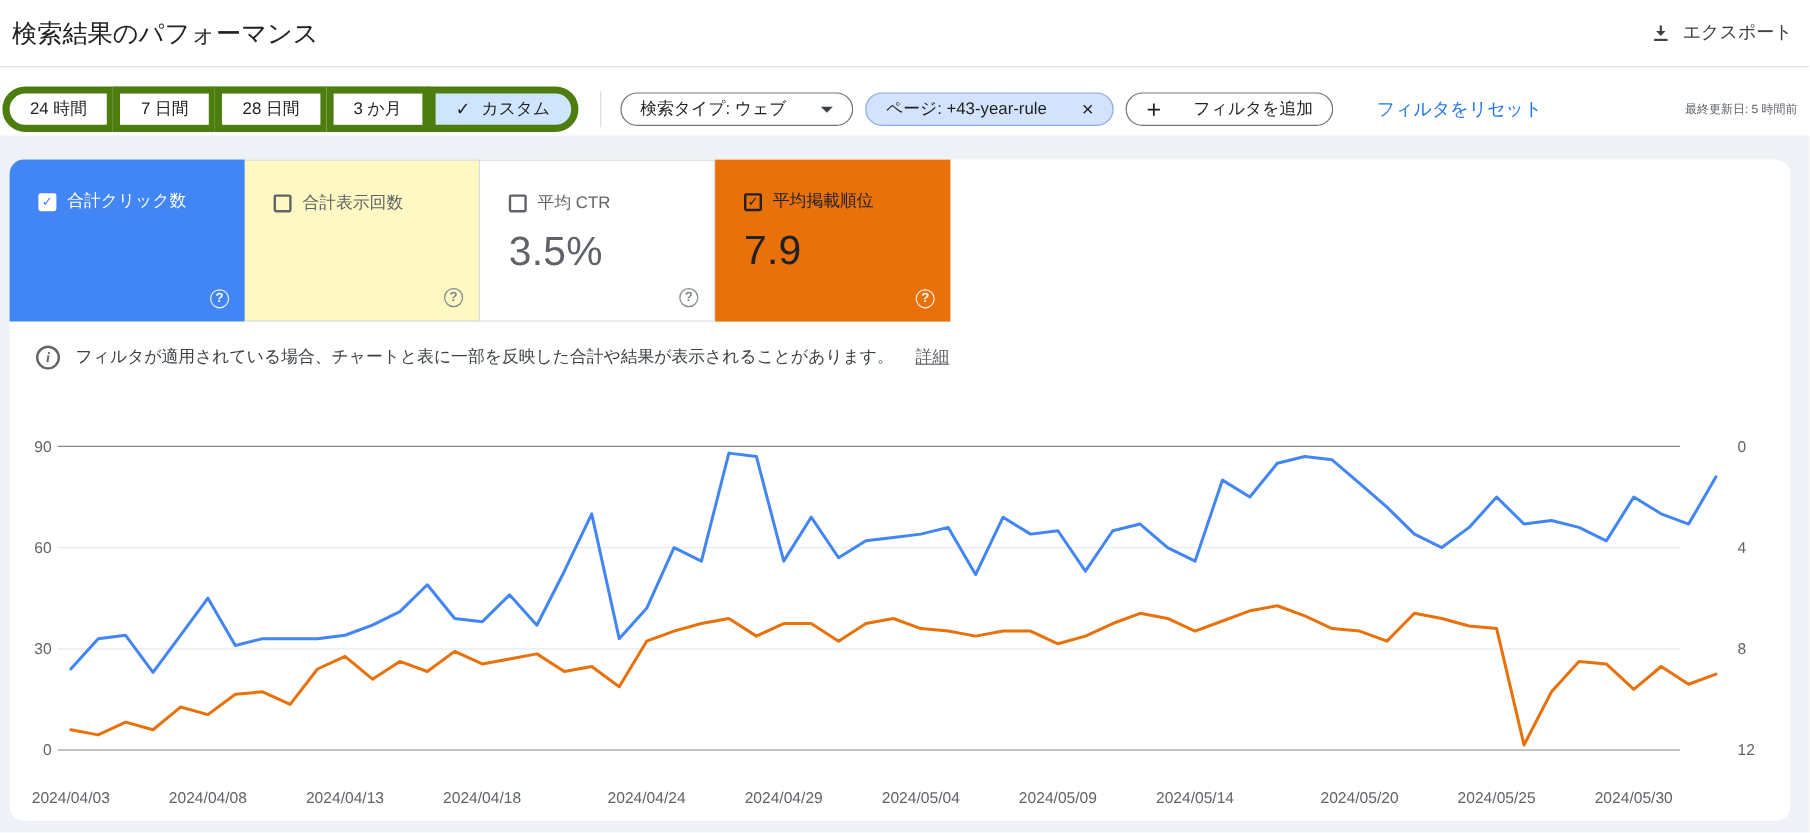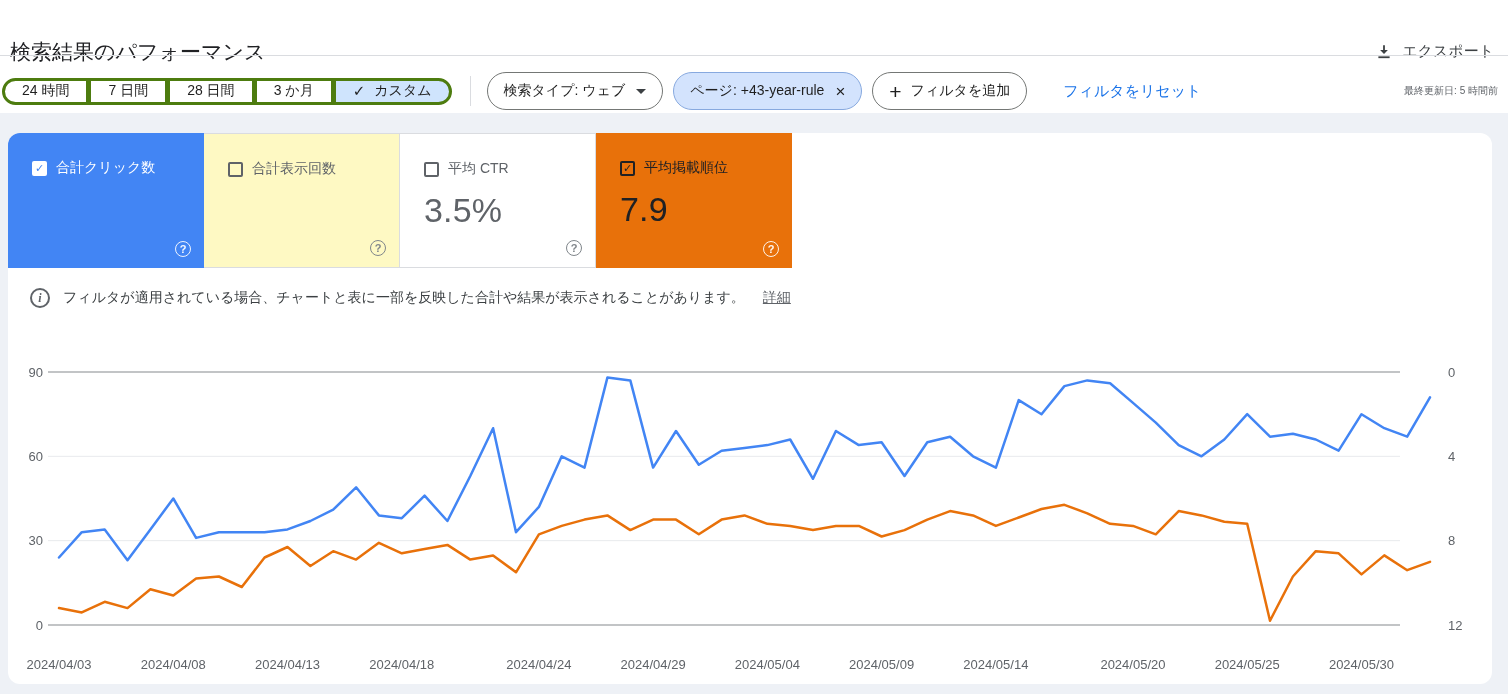--- a/index.html
+++ b/index.html
@@ -4,41 +4,41 @@
 <style>
   * { margin:0; padding:0; box-sizing:border-box; }
   html,body { background:#ffffff; }
   body { font-family:"Liberation Sans","DejaVu Sans",sans-serif; color:#202124; }
   .page { position:relative; width:1508px; height:694px; overflow:hidden; background:#ffffff; }
 
   
   .gray-area { position:absolute; left:0; top:113px; width:1508px; height:581px; background:#eef1f6; }
 
   
-  .header { position:absolute; left:0; top:0; width:1508px; height:55px; background:#fff; display:flex; align-items:center;margin-top:24px; }
+  .header { position:absolute; left:0; top:0; width:1508px; height:55px; background:#fff; display:flex; align-items:center; }
   .page-title { font-size:21px; font-weight:500; color:#202124; margin-left:10px; }
   .export-btn { margin-left:auto; margin-right:14px; display:flex; align-items:center; gap:9px;
                 background:none; border:none; cursor:pointer; font-family:inherit;
                 font-size:15px; font-weight:500; color:#3c4043; }
   .header-divider { position:absolute; left:0; top:55px; width:1508px; height:1px; background:#dadce0; }
 
   
   .filter-row { position:absolute; left:0; top:72px; width:1508px; height:38px; display:flex; align-items:center; }
   .segmented { display:flex; margin-left:2px; }
-  .seg-btn { height:27px; padding:0 17px; background:#fff; border:3px solid #4d7c0f; margin-left:-1px;
+  .seg-btn { height:38px; padding:0 17px; background:#fff; border:6px solid #4d7c0f; margin-left:-1px;
              font-family:inherit; font-size:14px; font-weight:500; color:#1f1f1f; cursor:pointer;
              display:flex; align-items:center; gap:9px; white-space:nowrap; }
   .seg-btn:first-child { border-radius:19px 0 0 19px; margin-left:0; }
   .seg-btn:last-child { border-radius:0 19px 19px 0; }
   .seg-btn.selected { background:#cfe4fd; }
   .seg-check { font-size:15px; font-weight:700; color:#1f1f1f; }
   .vsep { width:1px; height:30px; background:#dadce0; margin:0 16px 0 18px; }
-  .pill { height:38px; border-radius:19px; border:1px solid #747775; background:#fff; padding:0 16px;
+  .pill { height:28px; border-radius:19px; border:1px solid #747775; background:#fff; padding:0 16px;
           display:flex; align-items:center; font-family:inherit; font-size:14px; font-weight:500;
-          color:#1f1f1f; cursor:pointer; margin-right:10px; white-space:nowrap; }
+          color:#1f1f1f; cursor:pointer; margin-right:10px; white-space:nowrap;gap:18px; }
   .chip { background:#d3e3fd; border-color:#87a9df; }
   .caret-down { width:0; height:0; border-left:5px solid transparent; border-right:5px solid transparent;
                 border-top:5px solid #3c4043; margin-left:11px; }
   .chip-close { font-size:17px; font-weight:500; margin-left:11px; color:#1f1f1f; cursor:pointer; line-height:1; }
   .plus-sign { font-size:21px; font-weight:400; margin-right:9px; color:#1f1f1f; line-height:1; }
   .reset-link { margin-left:26px; color:#1a73e8; font-size:15px; font-weight:500; text-decoration:none; cursor:pointer; }
   .last-updated { margin-left:auto; margin-right:10px; font-size:10px; color:#5f6368; }
 
   
   .main-card { position:absolute; left:8px; top:133px; width:1484px; height:551px; background:#fff; border-radius:12px; }

